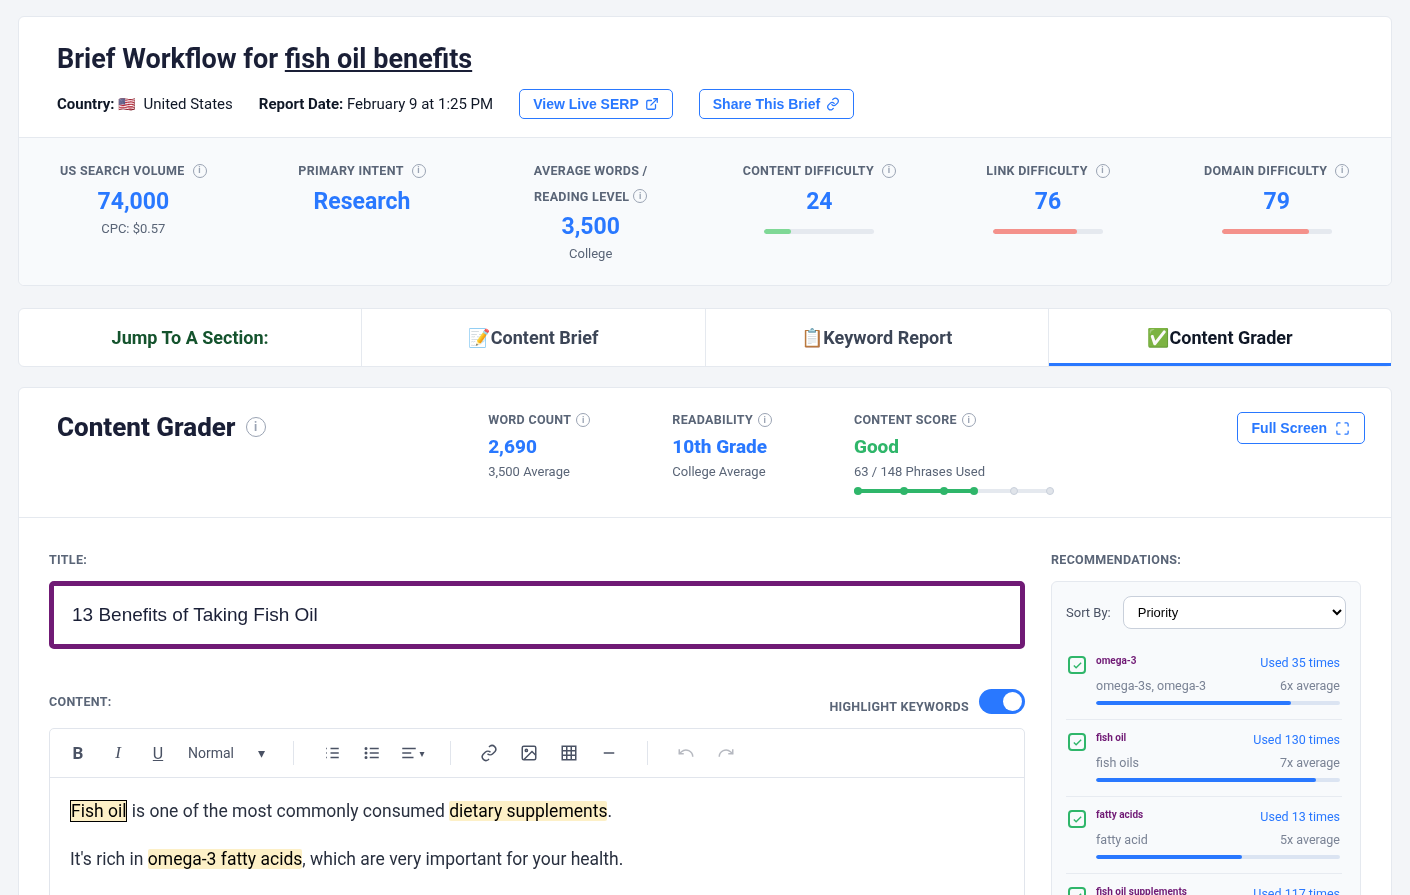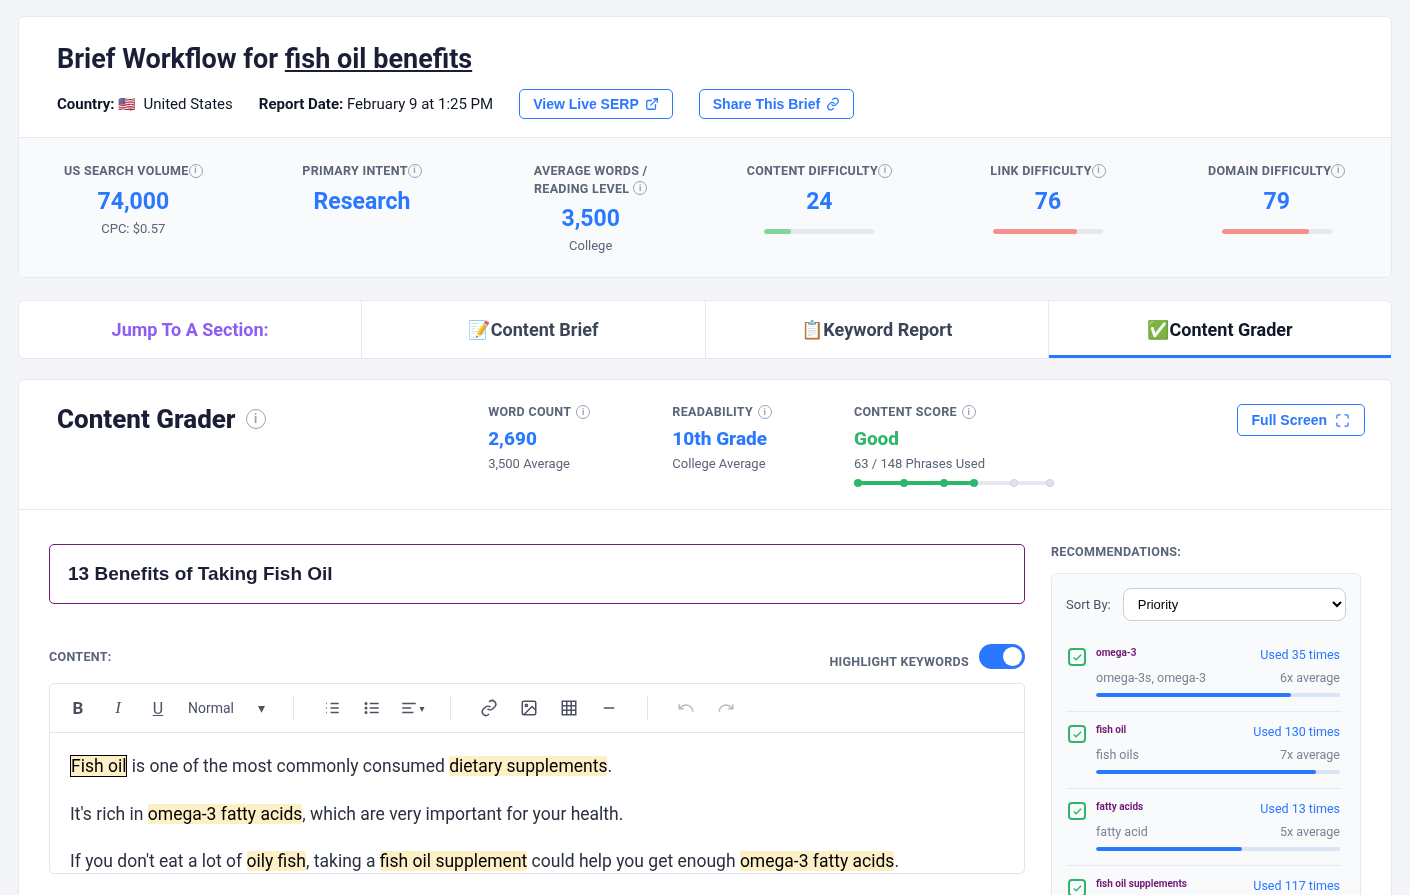--- a/index.html
+++ b/index.html
@@ -26,34 +26,34 @@
   .btn-outline {
     display:inline-flex; align-items:center; gap:6px;
     padding:6px 13px; border:1.5px solid #2978ff; color:#2978ff;
     border-radius:5px; font-size:14px; font-weight:600; background:#fff;
     cursor:pointer;
   }
   .btn-outline svg { width:14px; height:14px; stroke:#2978ff; }
 
   .metrics-row { display:flex; padding: 24px 0 24px; background:#f8fafc; border-radius:0 0 6px 6px;}
   .metric { flex:1; text-align:center; padding: 0 10px;}
-  .metric-label { font-size:12.5px; letter-spacing:.3px; color:#5a6577; font-weight:700; display:flex; align-items:center; justify-content:center; gap:0; line-height:1.4;}
+  .metric-label { font-size:12.5px; letter-spacing:.3px; color:#5a6577; font-weight:700; display:flex; align-items:center; justify-content:center; gap:8px; line-height:1.4;}
   .info-circle { display:inline-flex; align-items:center; justify-content:center; width:14px; height:14px; border:1.2px solid #9aa3b3; border-radius:50%; font-size:9px; color:#9aa3b3; font-weight:700;}
   .metric-value { font-size:23px; font-weight:700; color:#2978ff; margin-top:8px; cursor:pointer;}
   .metric-sub { font-size:13px; color:#5a6577; margin-top:6px;}
   .bar { width:110px; height:5px; background:#e5e9ef; border-radius:3px; margin:14px auto 0; position:relative; overflow:hidden;}
   .bar-fill { position:absolute; left:0; top:0; bottom:0; border-radius:3px;}
   .green { background:#7fd896; }
   .red { background:#f4918b; }
 
   
   .tabs { display:flex; margin-top:22px; background:#fff; border-radius:6px; border:1px solid #e5e9ef;}
   .tab { flex:1; text-align:center; padding:18px 10px; font-size:18px; font-weight:700; color:#3c4556; border-right:1px solid #e5e9ef; cursor:pointer;}
   .tab:last-child{border-right:none;}
-  .tab.first { color:#8b5cf6;}
+  .tab.first { color:#14532d;}
   .tab.active { color:#0f1726; border-bottom:3px solid #2978ff; padding-bottom:15px;}
 
   
   .grader-card { margin-top:20px; }
   .grader-top { display:flex; align-items:flex-start; padding: 24px 18px 24px; border-bottom:1px solid #e5e9ef;}
   .grader-top h2 { font-size:26px; font-weight:800; display:flex; align-items:center; gap:10px; padding-left:20px;}
   .grader-metrics { display:flex; gap:82px; margin-left:auto; padding-left:40px;}
   .g-metric-label { font-size:12.5px; font-weight:700; color:#5a6577; letter-spacing:.3px; display:flex; align-items:center; gap:5px;}
   .g-metric-value { font-size:19px; font-weight:800; margin-top:8px;}
   .blue { color:#2978ff;}
@@ -67,21 +67,21 @@
   .dot.empty{background:#e0e4ea;border:1px solid #c9d0db;}
   .fullscreen-wrap { margin-left:auto; padding-right:8px;}
   .fullscreen-btn { display:inline-flex; align-items:center; gap:8px; border:1.5px solid #2978ff; color:#2978ff; padding:7px 14px; border-radius:5px; font-weight:700; font-size:14px; cursor:pointer; background:#fff;}
   .fullscreen-btn svg{width:15px;height:15px;stroke:#2978ff;}
 
   .grader-body { display:flex; padding: 34px 30px 0; gap:26px;}
   .left-col { flex:1; min-width:0;}
   .right-col { width:310px; flex-shrink:0;}
 
   .section-label { font-size:12.5px; font-weight:700; color:#5a6577; letter-spacing:.3px; margin-bottom:14px;}
-  .title-input { width:100%; padding:18px 18px; font-size:19px; font-weight:700; color:#1a1f36; border:1px solid #701a75; border-radius:5px; outline:none;}
+  .title-input { width:100%; padding:18px 18px; font-size:19px; font-weight:400; color:#1a1f36; border:5px solid #701a75; border-radius:5px; outline:none;}
   .content-hdr { display:flex; align-items:center; margin-top:40px; margin-bottom:14px;}
   .hk-label { font-size:12.5px; font-weight:700; color:#5a6577; letter-spacing:.3px; margin-right:10px;}
   .toggle { width:46px; height:25px; background:#2978ff; border-radius:20px; position:relative; cursor:pointer;}
   .toggle::after{content:""; position:absolute; right:3px; top:3px; width:19px; height:19px; background:#fff; border-radius:50%;}
 
   .editor { border:1px solid #e1e5ec; border-radius:5px; overflow:hidden;}
   .toolbar { display:flex; align-items:center; gap:4px; padding:6px 10px; border-bottom:1px solid #e1e5ec;}
   .tbtn { width:36px; height:36px; display:flex; align-items:center; justify-content:center; border-radius:4px; color:#4a5264; cursor:pointer;}
   .tsep { width:1px; height:24px; background:#e1e5ec; margin:0 16px;}
   .normal-sel{ display:flex; align-items:center; gap:24px; padding:0 8px; font-size:14px; color:#4a5264; cursor:pointer;}
@@ -266,20 +266,21 @@
             <path d="M8 21H5a2 2 0 0 1-2-2v-3"></path>
             <path d="M16 21h3a2 2 0 0 0 2-2v-3"></path>
           </svg>
       </button>
     </div>
   </div>
 
   <div class="grader-body">
 
     <div class="left-col">
+      <div class="section-label">TITLE:</div>
       <input class="title-input" value="13 Benefits of Taking Fish Oil" style="">
 
       <div class="content-hdr">
         <div class="section-label" style="margin-bottom:0">CONTENT:</div>
         <div style="margin-left:auto;display:flex;align-items:flex-end;">
           <div class="hk-label">HIGHLIGHT KEYWORDS</div>
           <div class="toggle"></div>
         </div>
       </div>
 

